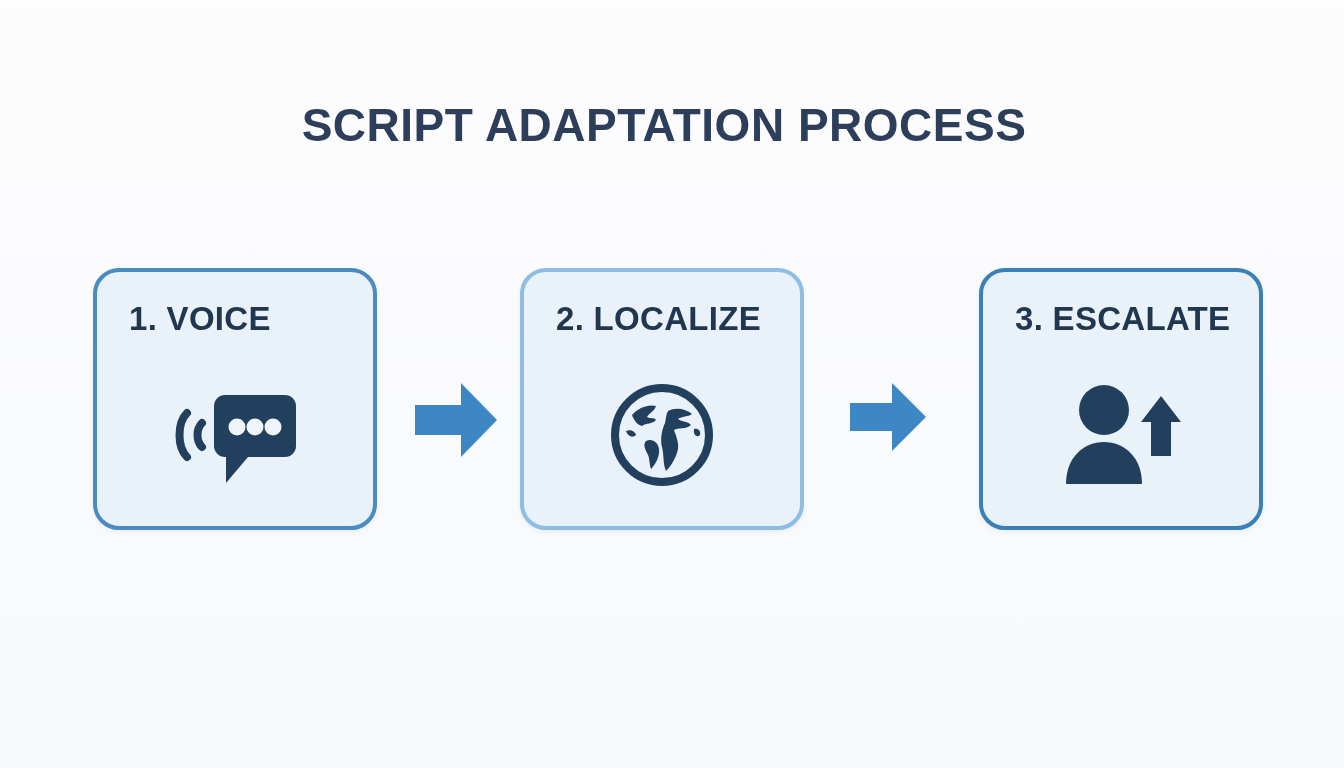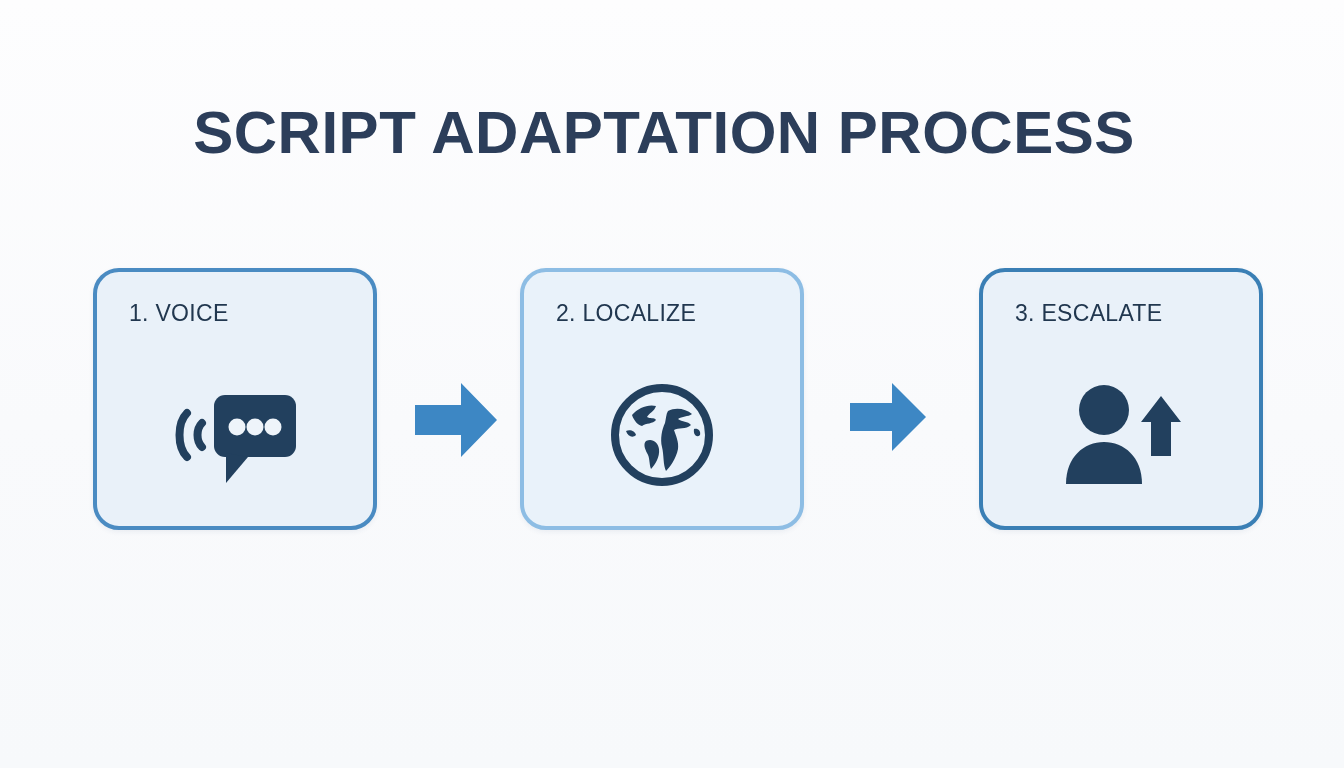--- a/index.html
+++ b/index.html
@@ -23,21 +23,21 @@
     background: linear-gradient(180deg, #fdfdfe 0%, #f9fafc 55%, #f7f9fb 100%);
   }
 
   
   .title {
     position: absolute;
     left: 0;
     top: 98px;
     width: 1328px;
     text-align: center;
-    font-size: 60px;
+    font-size: 46px;
     font-weight: 700;
     letter-spacing: 0.5px;
     color: #2c3e5a;
     white-space: nowrap;
   }
 
   
   .flow {
     position: absolute;
     left: 0;
@@ -58,22 +58,22 @@
     box-shadow: 0 2px 5px rgba(40, 70, 110, 0.07);
   }
   .card.card-1 { left: 93px;  border-color: #4a8bc2; }
   .card.card-2 { left: 520px; border-color: #8dbde4; background: #e9f2fa; }
   .card.card-3 { left: 963px; border-color: #3a7fb5; margin-left: 16px; }
 
   .card-label {
     position: absolute;
     left: 32px;
     top: 28px;
-    font-size: 23px;
-    font-weight: 400;
+    font-size: 33px;
+    font-weight: 700;
     letter-spacing: 0.3px;
     color: #21374f;
     white-space: nowrap;
   }
 
   .card-icon {
     position: absolute;
     left: 0;
     top: 98px;
     width: 100%;

